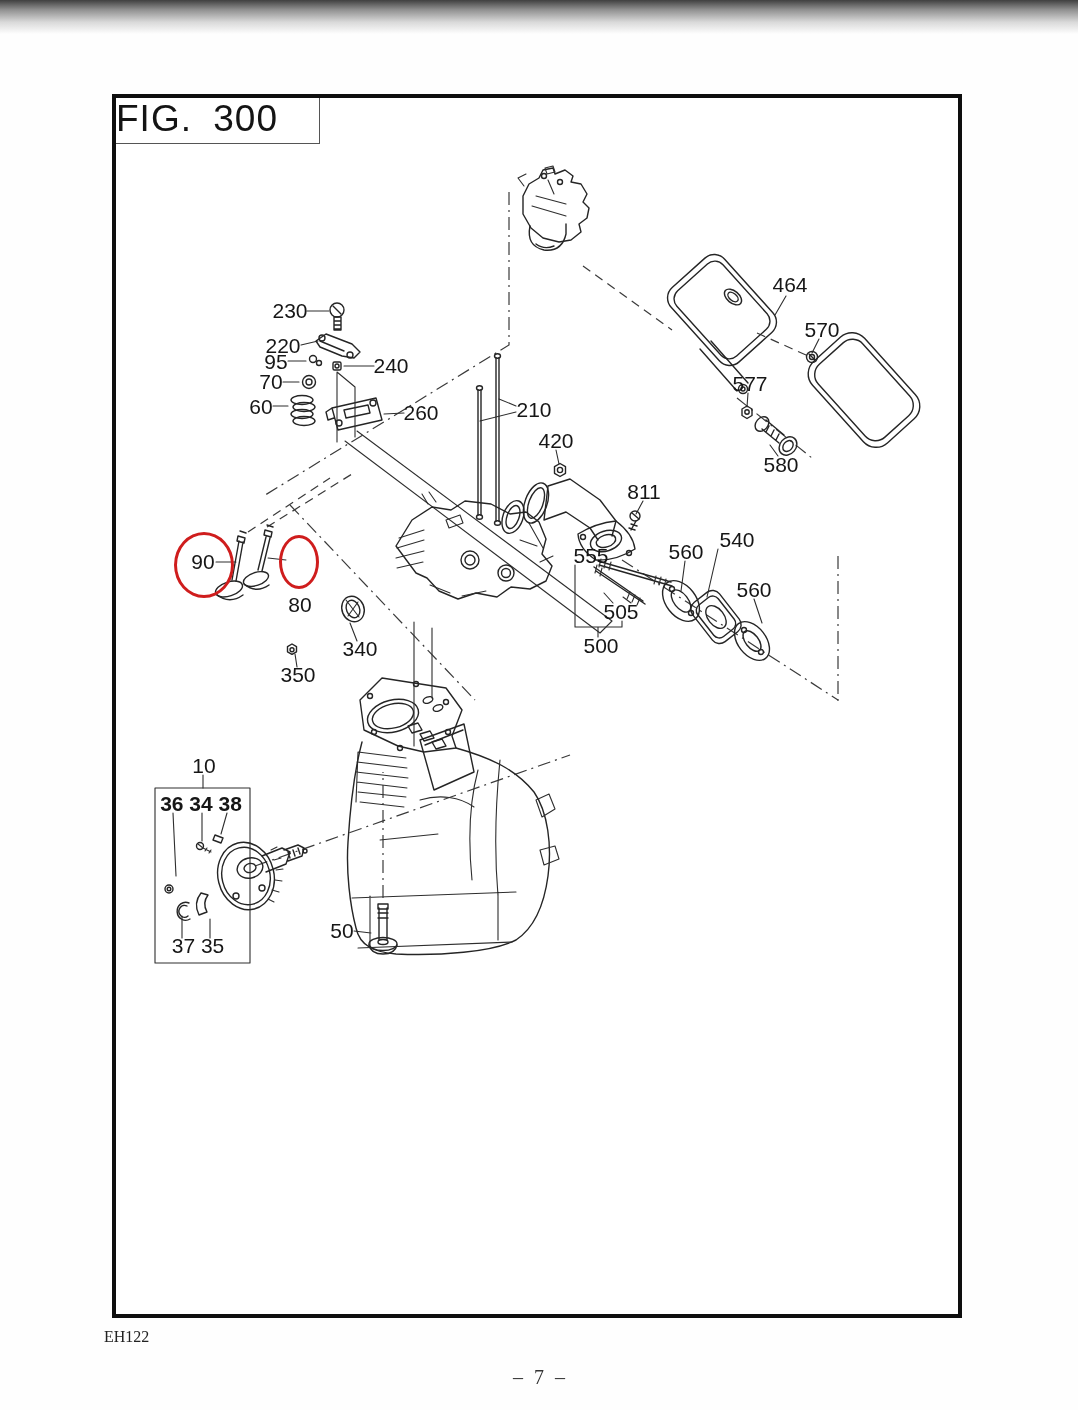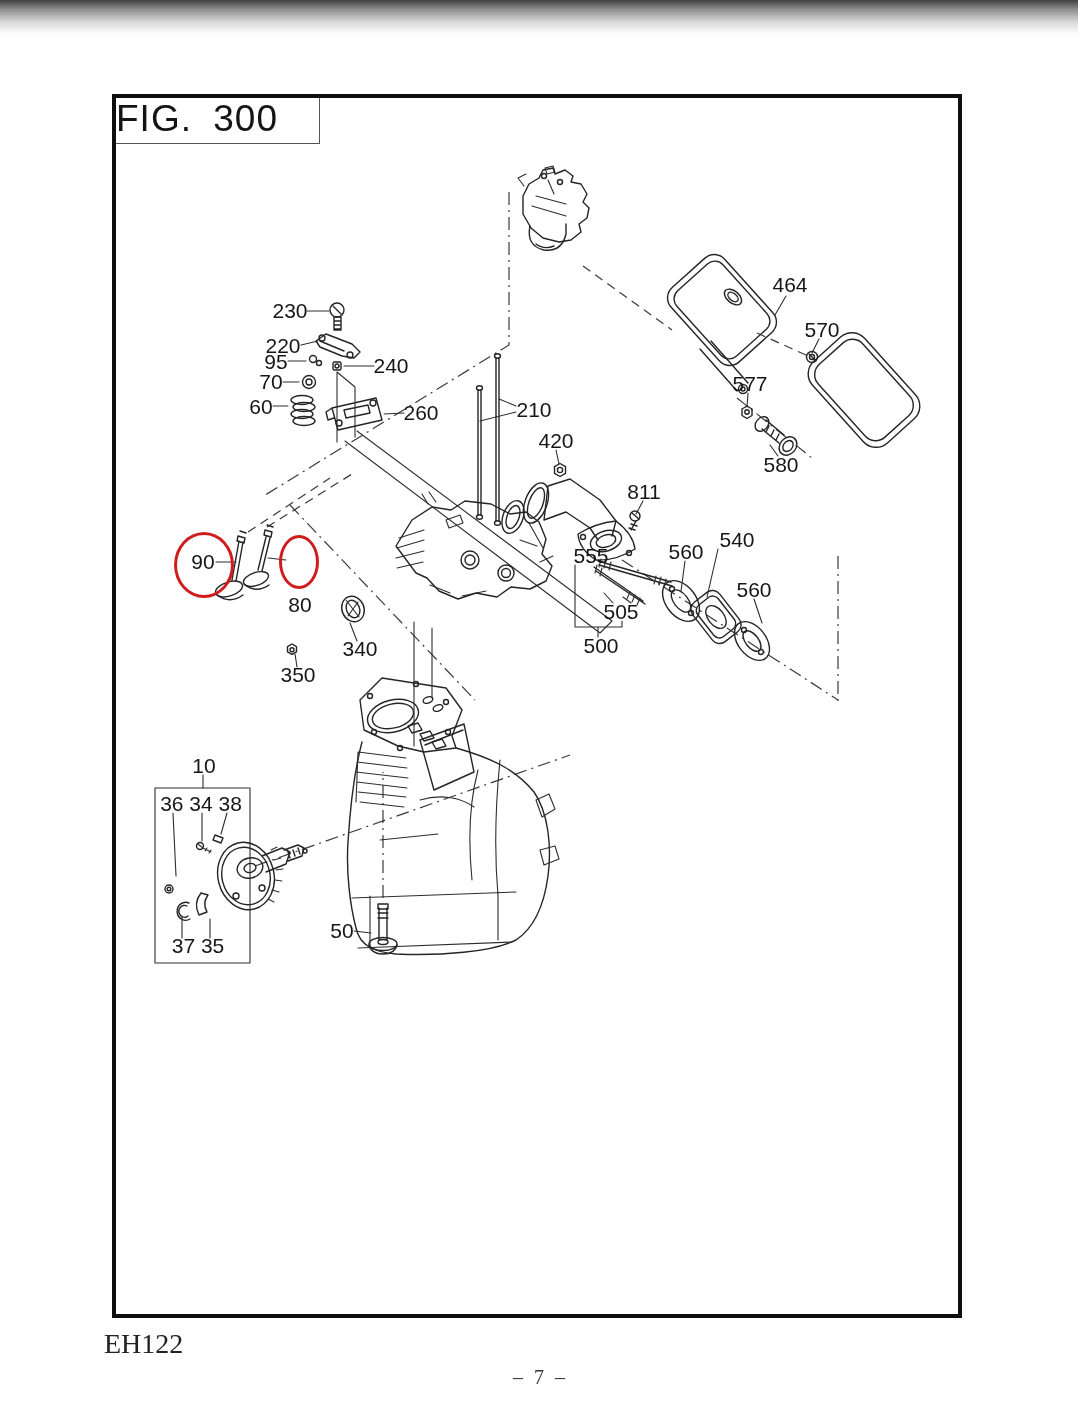--- a/index.html
+++ b/index.html
@@ -15,21 +15,21 @@
         border-right:1.5px solid #555;border-bottom:1.5px solid #555;
         display:flex;align-items:flex-start;box-sizing:border-box;}
   .fig-label-text{font-size:37px;color:#141414;word-spacing:10px;letter-spacing:1px;}
   .diagram-svg{position:absolute;left:0;top:0;width:1078px;height:1410px;z-index:2;}
   #labels-layer{position:absolute;left:0;top:0;width:1078px;height:1410px;z-index:3;}
   .part-label{position:absolute;transform:translate(-50%,-50%);font-size:21px;
         color:#161616;white-space:pre;}
   .highlight-ellipse{position:absolute;transform:translate(-50%,-50%);
         border:3px solid #cf1d1d;border-radius:50%;box-sizing:border-box;}
   .footer-model{position:absolute;left:104px;top:1328px;
-        font-family:"Liberation Serif",serif;font-size:28px;color:#222;}
+        font-family:"Liberation Serif",serif;font-size:16px;color:#222;}
   .footer-page{position:absolute;left:0;top:1366px;width:100%;text-align:center;
         font-family:"Liberation Serif",serif;font-size:20px;color:#333;word-spacing:6px;}
   
   .st{stroke:#252525;stroke-width:1.4;fill:none;stroke-linecap:round;stroke-linejoin:round;}
   .thin{stroke:#2e2e2e;stroke-width:1.1;fill:none;stroke-linecap:round;stroke-linejoin:round;}
   .dash{stroke:#3a3a3a;stroke-width:1.2;fill:none;stroke-dasharray:9 6;}
   .dashdot{stroke:#3a3a3a;stroke-width:1.2;fill:none;stroke-dasharray:13 5 2 5;}
 </style>
 </head>
 <body>
@@ -280,21 +280,21 @@
       <div class="part-label" style="left: 601px; top: 646px;">500</div>
       <div class="part-label" style="left: 790px; top: 285px;">464</div>
       <div class="part-label" style="left: 822px; top: 330px;">570</div>
       <div class="part-label" style="left: 750px; top: 384px;">577</div>
       <div class="part-label" style="left: 781px; top: 465px;">580</div>
       <div class="part-label" style="left: 203px; top: 562px;">90</div>
       <div class="part-label" style="left: 300px; top: 561px; margin-top: 44px;">80</div>
       <div class="part-label" style="left: 360px; top: 649px;">340</div>
       <div class="part-label" style="left: 298px; top: 675px;">350</div>
       <div class="part-label" style="left: 204px; top: 766px;">10</div>
-      <div class="part-label" style="left: 201px; top: 804px;">36 34 38</div>
+      <div class="part-label" style="left: 201px; top: 804px; font-weight: bold;">36 34 38</div>
       <div class="part-label" style="left: 198px; top: 946px;">37 35</div>
       <div class="part-label" style="left: 342px; top: 931px;">50</div>
       <div class="highlight-ellipse" style="left: 204px; top: 565px; width: 60px; height: 66px; border-color: rgb(207, 29, 29);"></div>
       <div class="highlight-ellipse" style="left: 299px; top: 562px; width: 40px; height: 54px; border-color: rgb(207, 29, 29);"></div>
     </div>
 
   <div class="footer-model">EH122</div>
   <div class="footer-page">–  7  –</div>
 </div>
 

